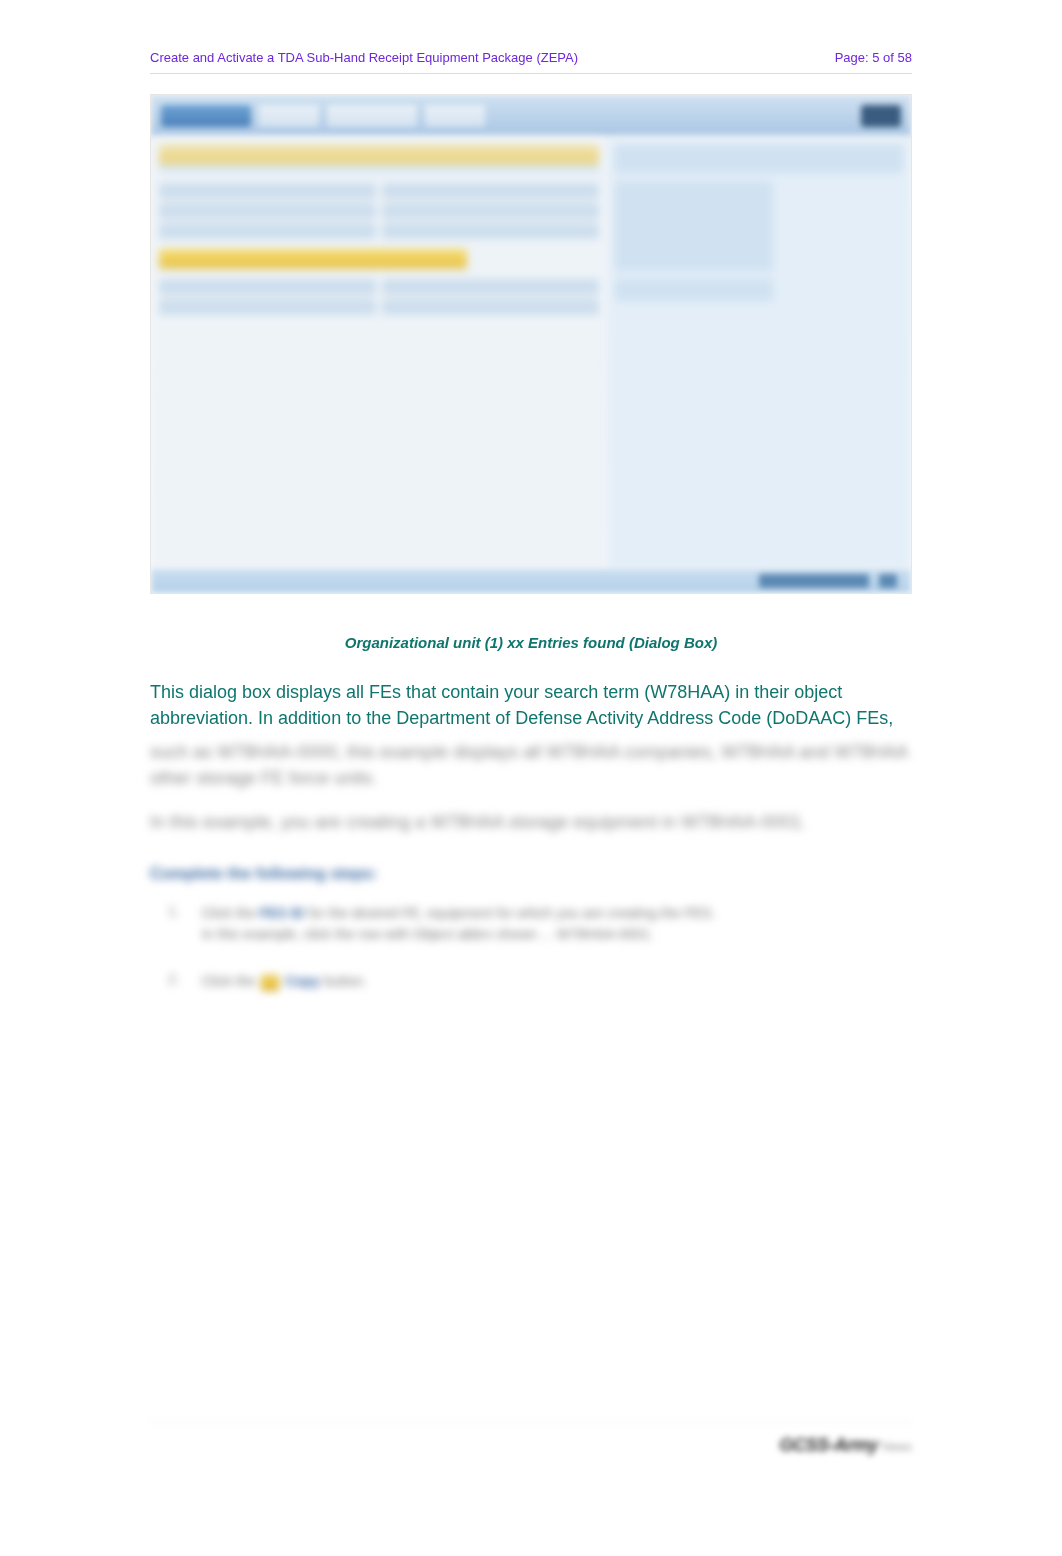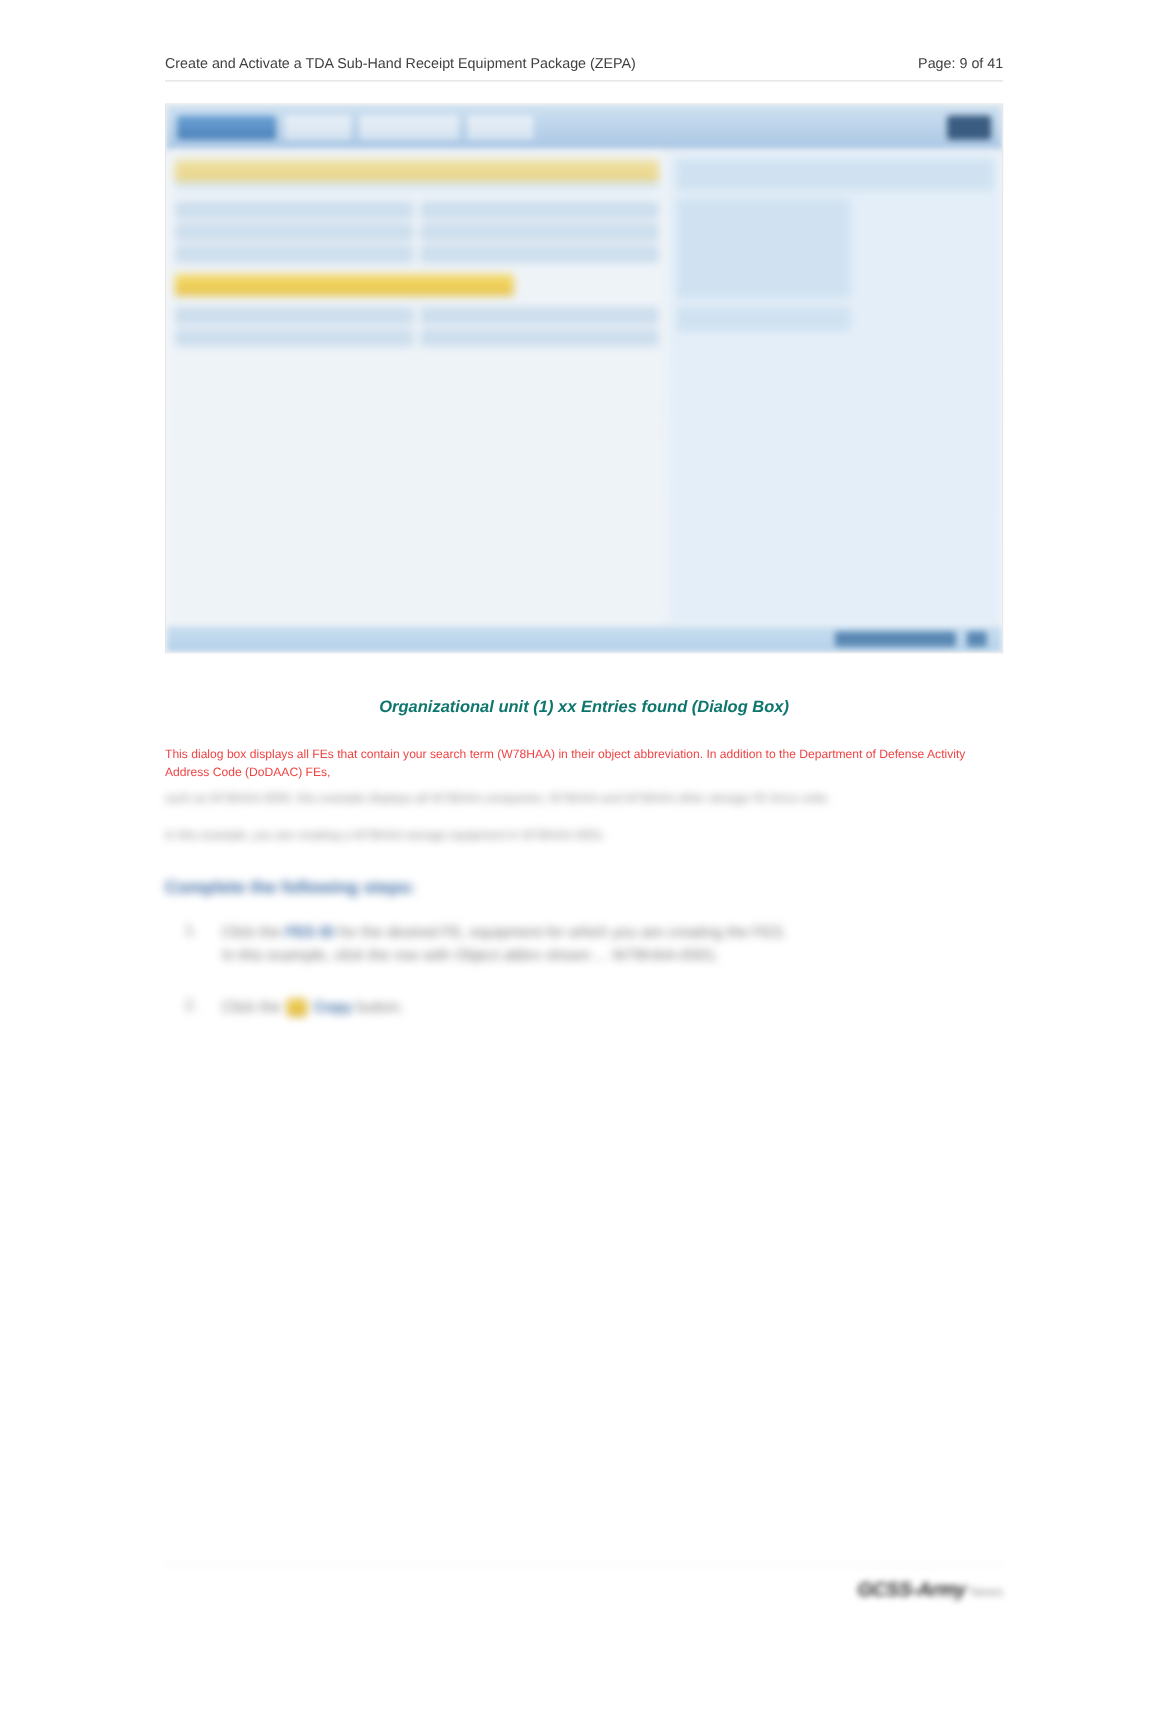--- a/index.html
+++ b/index.html
@@ -13,21 +13,21 @@
     }
     .page-wrap {
       padding: 50px 150px 0 150px;
       position: relative;
       min-height: 1556px;
     }
     .header-row {
       display: flex;
       justify-content: space-between;
       font-size: 13px;
-      color: #404040;
+      color: #6d28d9;
       border-bottom: 1px solid #ddd;
       padding-bottom: 8px;
       margin-bottom: 20px;
     }
     .screenshot-box {
       width: 100%;
       height: 500px;
       background: linear-gradient(180deg, #f5f5f5 0%, #fafafa 100%);
       border: 1px solid #e5e5e5;
       position: relative;
@@ -125,23 +125,23 @@
     }
     .caption {
       text-align: center;
       font-style: italic;
       font-weight: bold;
       font-size: 15px;
       color: #0f766e;
       margin-bottom: 28px;
     }
     .body-text {
-      font-size: 11px;
+      font-size: 18px;
       line-height: 1.45;
-      color: #ef4444;
+      color: #0f766e;
       margin-bottom: 8px;
     }
     .obscured-block {
       filter: blur(4px);
       color: #888;
       user-select: none;
       margin-bottom: 6px;
     }
     .obscured-heading {
       filter: blur(4px);
@@ -210,21 +210,21 @@
       margin-left: 4px;
     }
   </style>
 </head>
 <body>
 
 <div class="page-wrap">
 
   <div class="header-row">
     <span>Create and Activate a TDA Sub-Hand Receipt Equipment Package (ZEPA)</span>
-    <span>Page: 9 of 41</span>
+    <span>Page: 5 of 58</span>
   </div>
 
   <div class="screenshot-box">
     <div class="ss-toolbar">
       <div class="ss-tbtn" style="width:90px;"></div>
       <div class="ss-tbtn" style="width:60px;background:linear-gradient(#e9f0f7,#d4e3f1);"></div>
       <div class="ss-tbtn" style="width:90px;background:linear-gradient(#e9f0f7,#d4e3f1);"></div>
       <div class="ss-tbtn" style="width:60px;background:linear-gradient(#e9f0f7,#d4e3f1);"></div>
       <div style="flex:1"></div>
       <div class="ss-tbtn" style="width:40px;background:#3a5c80;"></div>

